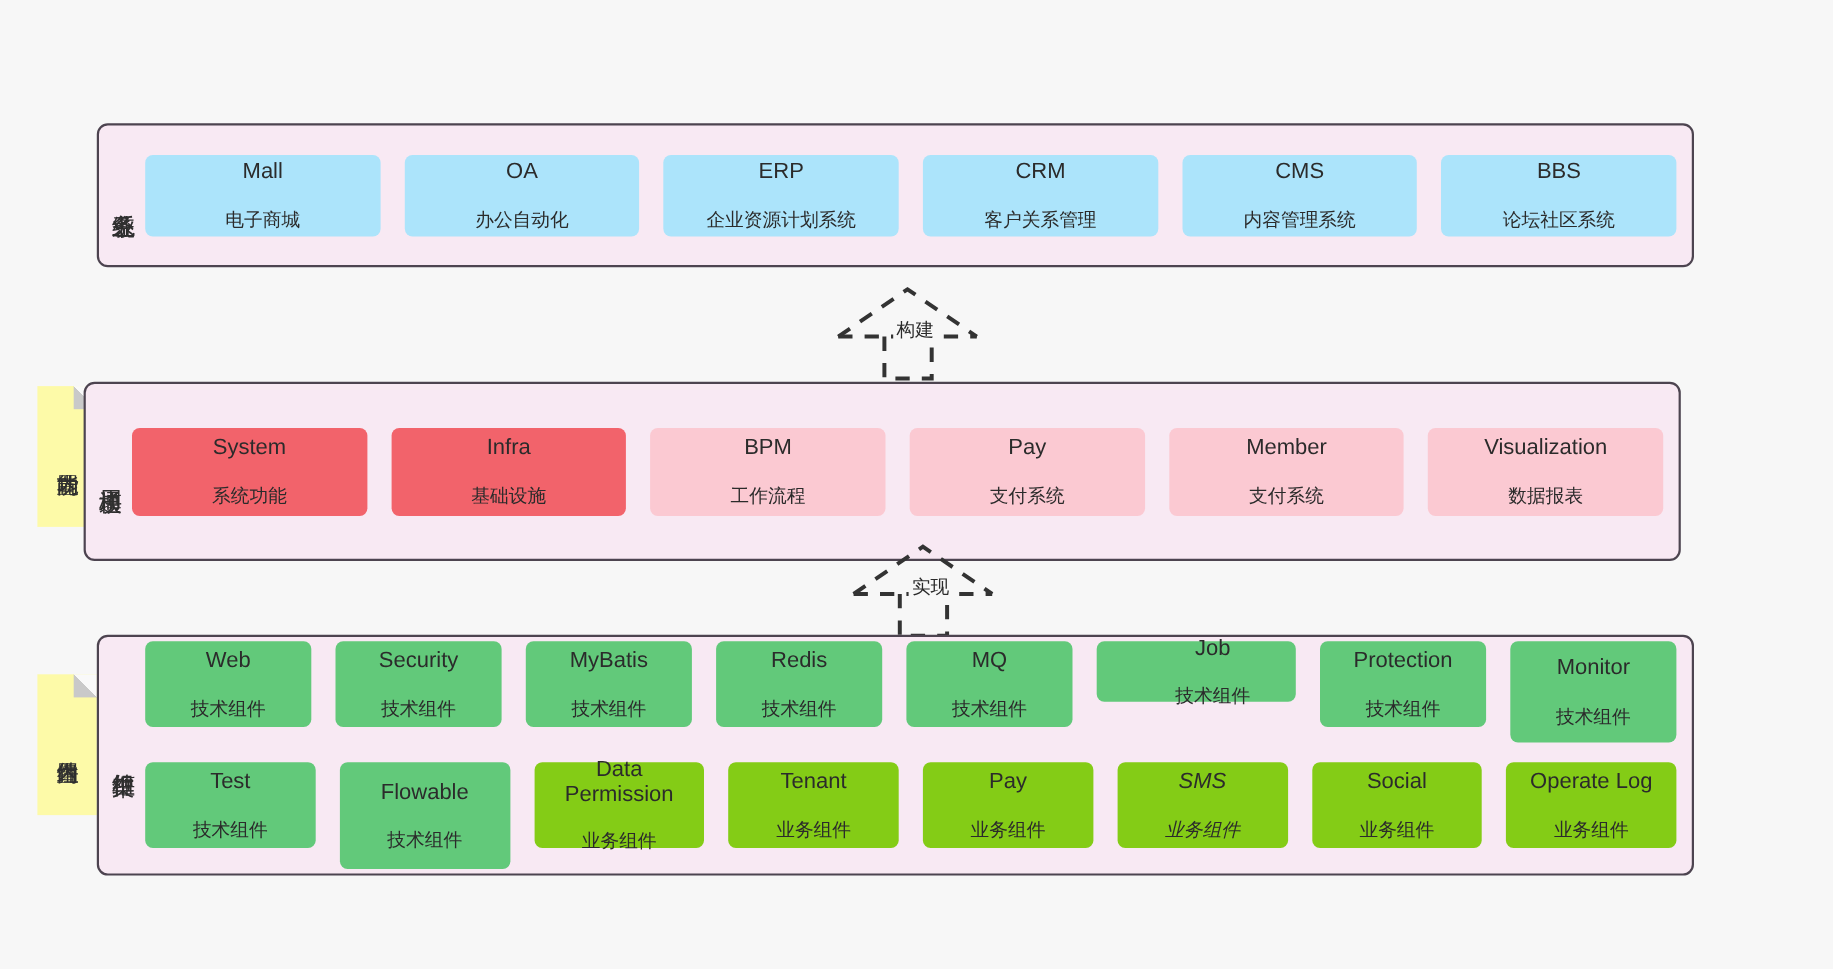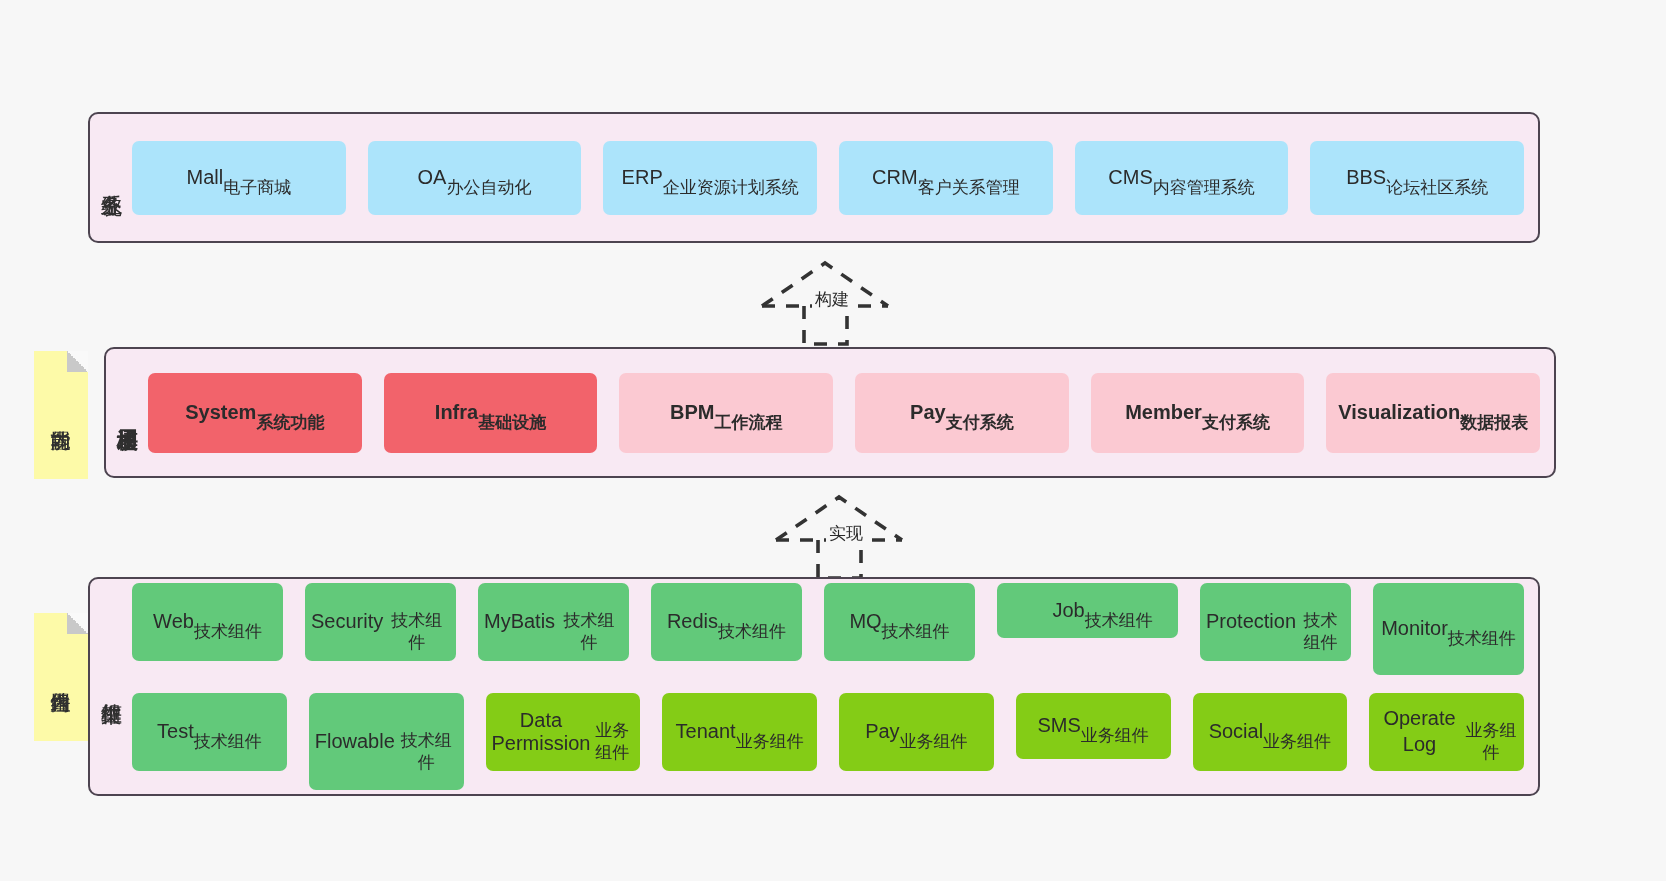--- a/index.html
+++ b/index.html
@@ -52,20 +52,21 @@
     display: flex;
     gap: 22px;
     align-items: stretch;
   }
 
   
   .card {
     flex: 1 1 0;
     border-radius: 7px;
     display: flex;
+    flex-direction: column;
     align-items: center;
     justify-content: center;
     text-align: center;
     line-height: 1.28;
     color: #2b2b2b;
     padding: 4px 6px;
   }
   .card .t1 { font-size: 20px; }
   .card .t2 { font-size: 17px; margin-top: 20px; }
 
@@ -156,21 +157,21 @@
       <path d="M 10 48 L 136 48" fill="none" stroke="#333" stroke-width="3.6" stroke-dasharray="13 11"></path>
 
       <path d="M 52 48 L 52 86 L 95 86 L 95 48" fill="none" stroke="#333" stroke-width="3.6" stroke-dasharray="13 11"></path>
     </svg>
     <span class="arrow-label" style="left:60px; top:30px;">构建</span>
   </div>
 
   <div class="sticky" id="sticky-builtin-func" style="left:34px; top:351px; width:54px; height:128px;">
     <span>内置功能</span>
   </div>
-  <div class="layer" id="layer-common" style="left:104px; top:347px; width:1452px; height:131px;font-weight:bold;">
+  <div class="layer" id="layer-common" style="left:76px; top:347px; width:1452px; height:163px;">
     <div class="layer-title">通用模块</div>
     <div class="layer-body">
       <div class="row">
         <div class="card c-red" style="height:80px;">
           <span class="t1">System</span>
           <span class="t2">系统功能</span>
         </div>
         <div class="card c-red" style="height:80px;">
           <span class="t1">Infra</span>
           <span class="t2">基础设施</span>
@@ -260,21 +261,21 @@
           <span class="t2">业务组件</span>
         </div>
         <div class="card c-lightgreen" style="height:78px;">
           <span class="t1">Tenant</span>
           <span class="t2">业务组件</span>
         </div>
         <div class="card c-lightgreen" style="height:78px;">
           <span class="t1">Pay</span>
           <span class="t2">业务组件</span>
         </div>
-        <div class="card c-lightgreen" style="height:66px;">
+        <div class="card c-lightgreen" style="height:78px;font-style:italic;">
           <span class="t1">SMS</span>
           <span class="t2">业务组件</span>
         </div>
         <div class="card c-lightgreen" style="height:78px;">
           <span class="t1">Social</span>
           <span class="t2">业务组件</span>
         </div>
         <div class="card c-lightgreen" style="height:78px;">
           <span class="t1">Operate Log</span>
           <span class="t2">业务组件</span>

